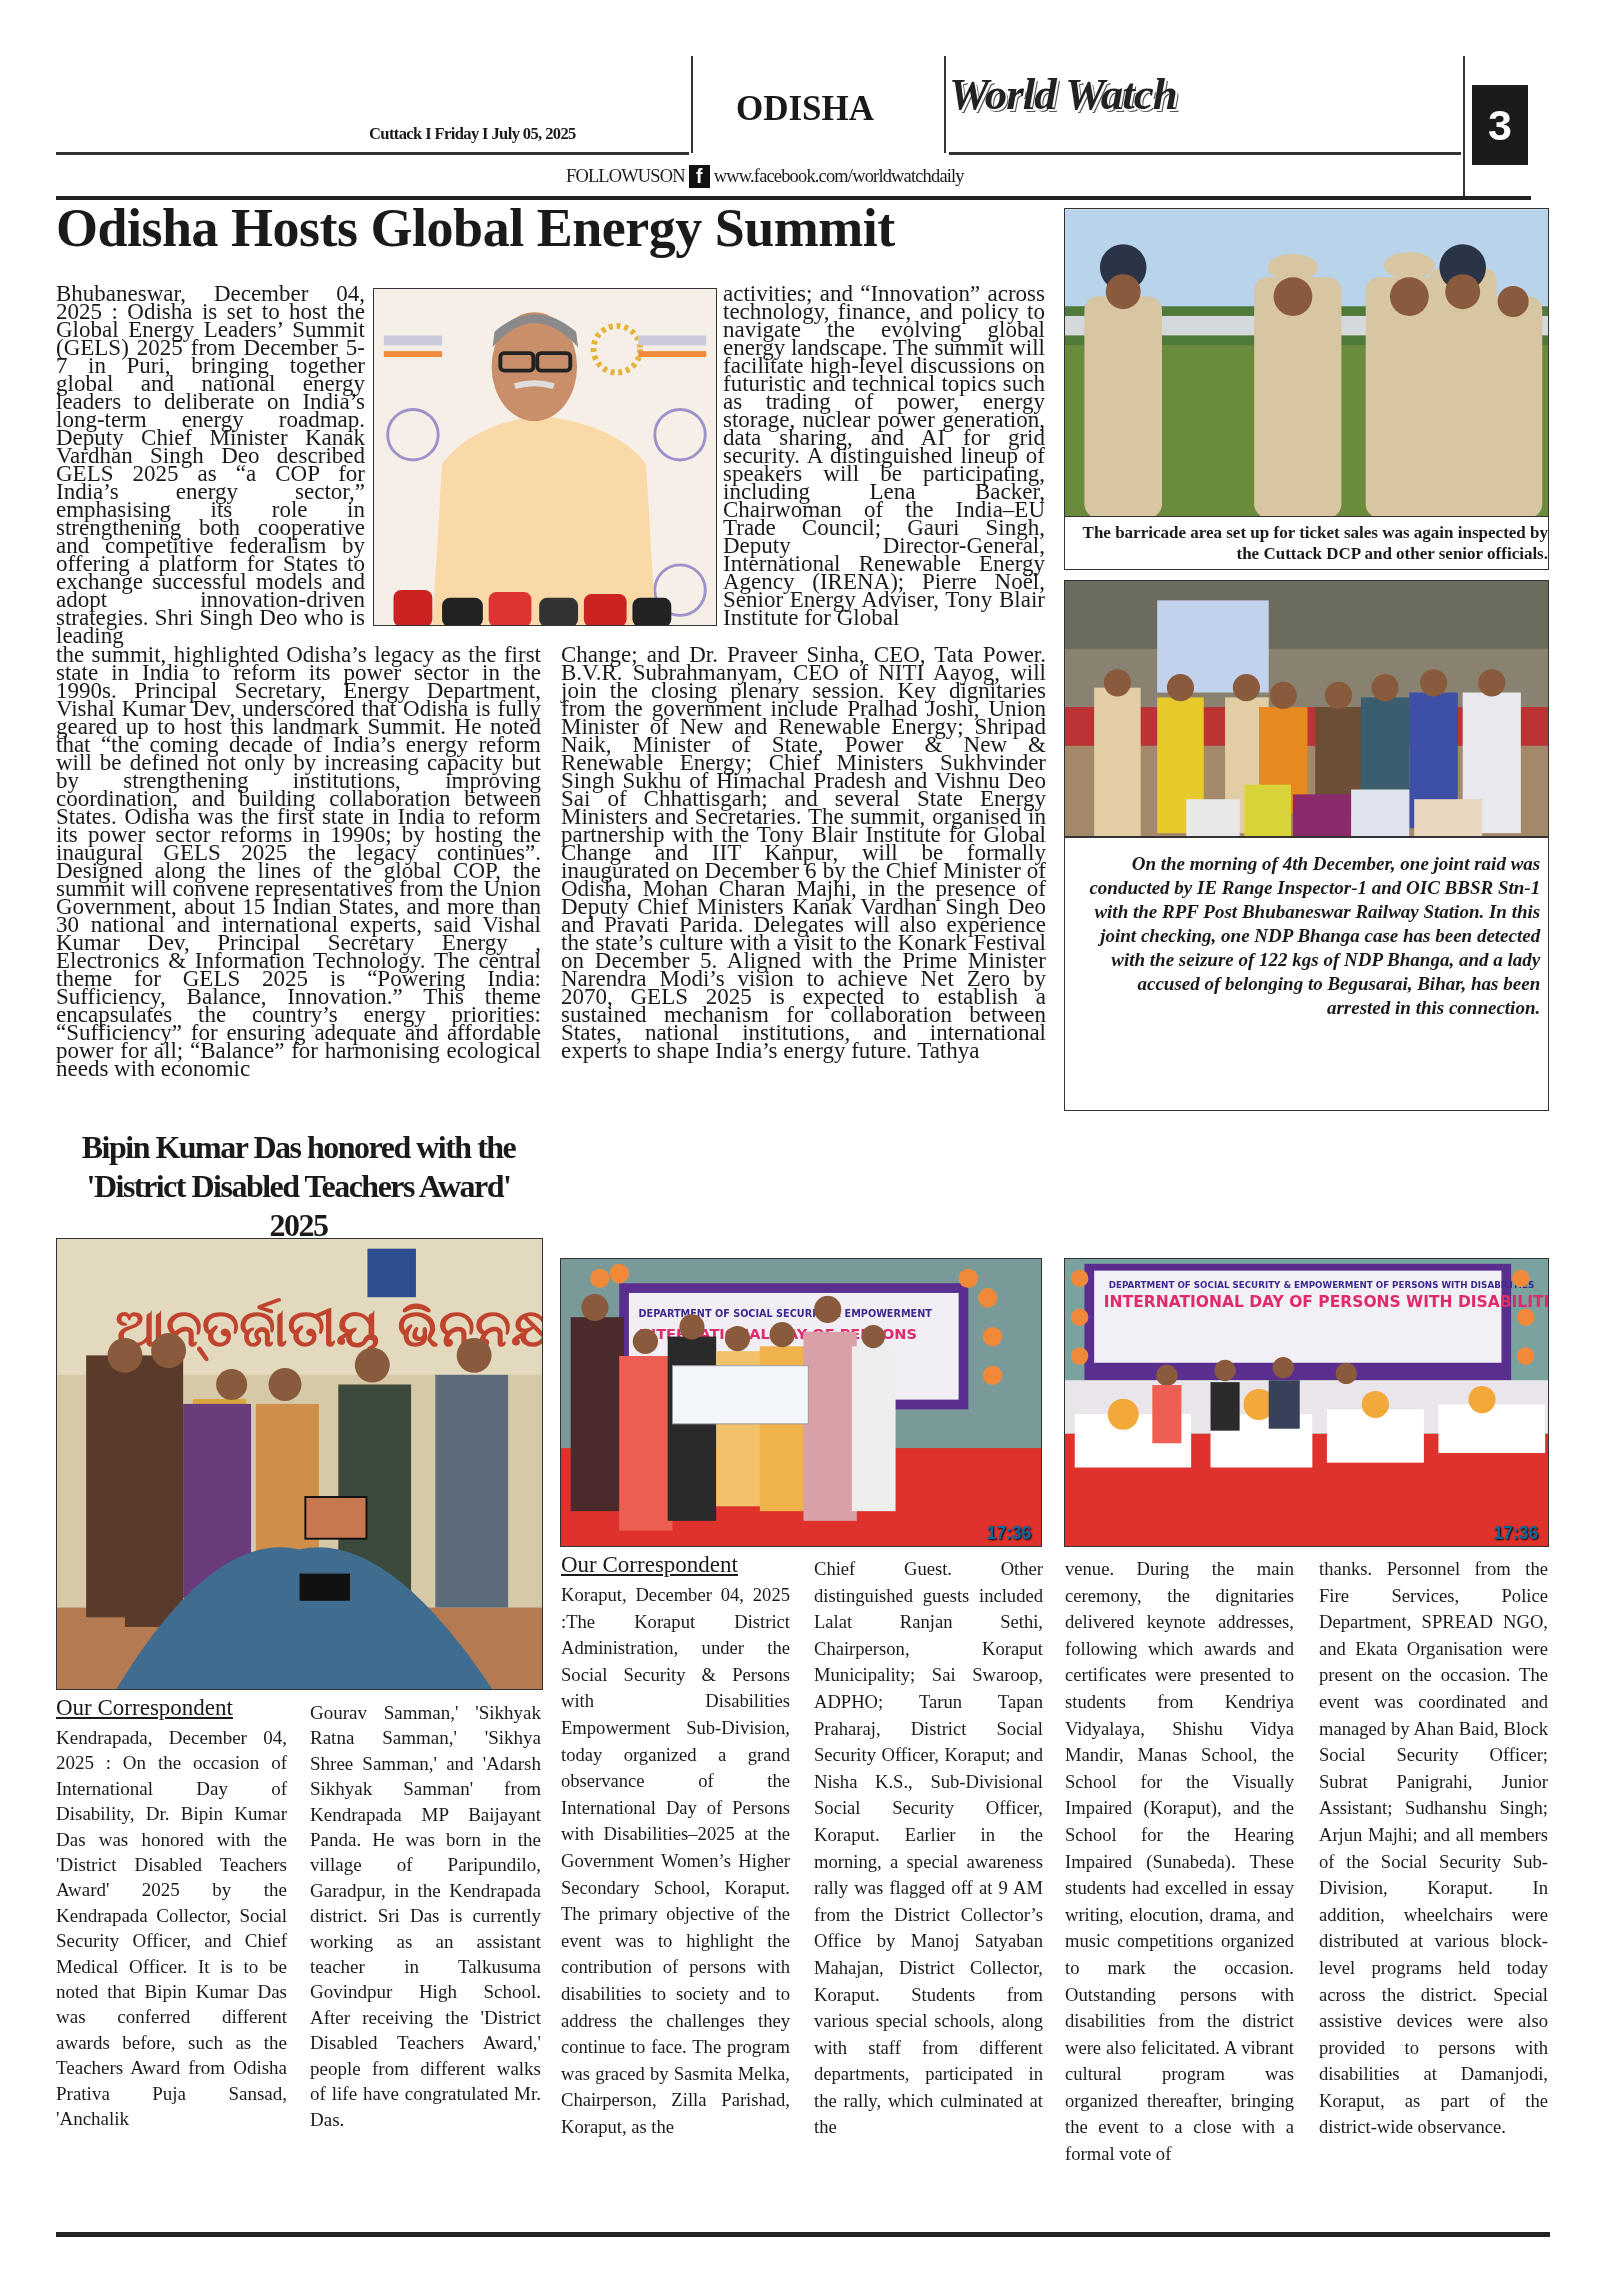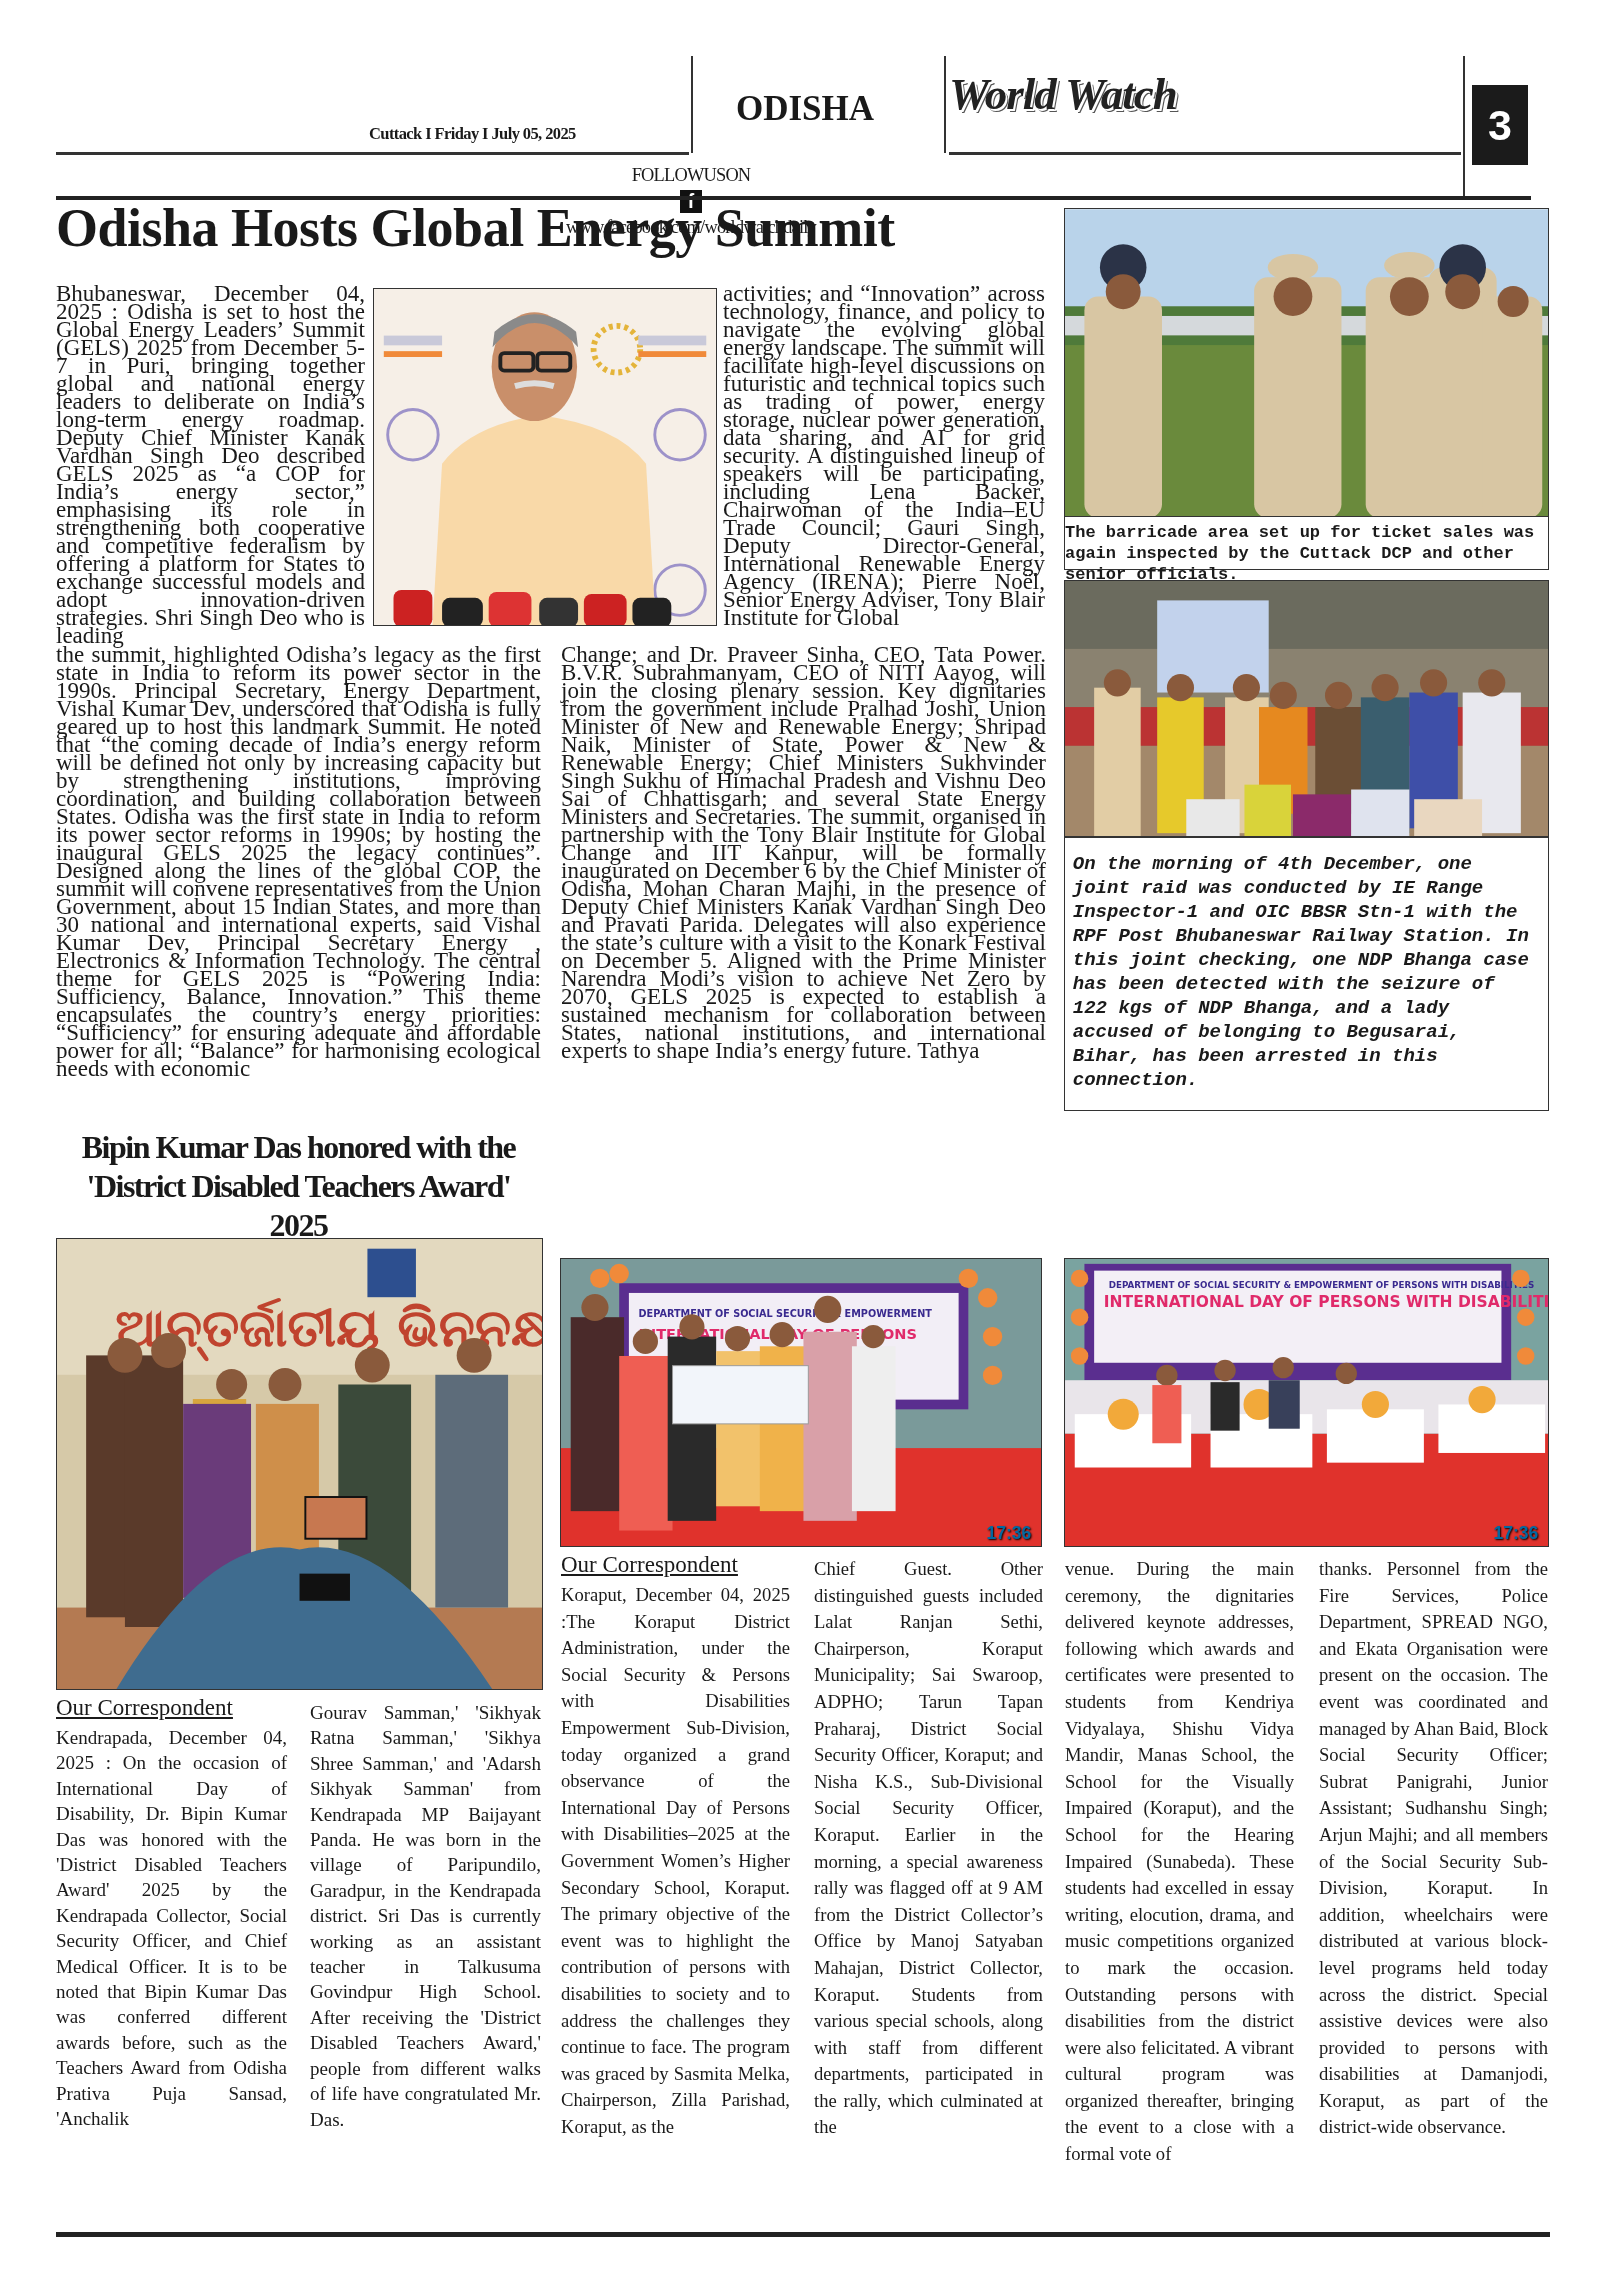--- a/index.html
+++ b/index.html
@@ -5,28 +5,28 @@
   * { box-sizing: border-box; margin: 0; padding: 0; }
   body { width: 1605px; height: 2293px; background: #ffffff; font-family: "Liberation Serif", serif; color: #1a1a1a; position: relative; overflow: hidden; }
   .abs { position: absolute; }
   
   .date-line { left: 369px; top: 124px; font-size: 16.5px; font-weight: bold; letter-spacing: -0.6px; font-family: "Liberation Serif", serif; }
   .rule-thin { background: #333; height: 2.9px; }
   .vline { background: #333; width: 1.9px; }
   .section-name { left: 736px; top: 89px; font-size: 35px; font-weight: bold; letter-spacing: 0px; }
   .logo { left: 949px; top: 68px; font-size: 45px; font-weight: bold; font-family: "Liberation Serif", serif; color: #222; font-style: italic; letter-spacing: -1px; text-shadow: 1.9px 1.9px 0 #fff, 2.9px 2.9px 0 #555; }
   .page-num { left: 1472px; top: 85px; width: 56px; height: 80px; background: #1b1b1b; color: #fff; font-family: "Liberation Sans", sans-serif; font-weight: bold; font-size: 43px; display: flex; align-items: center; justify-content: center; }
-  .follow { left: 566px; top: 165px; font-size: 18.4px; display: flex; align-items: center; gap: 3.9px; flex-direction: column; }
+  .follow { left: 566px; top: 165px; font-size: 18.4px; display: flex; align-items: center; gap: 3.9px; }
   .follow .fb { width: 21.3px; height: 23px; background: #111; color: #fff; font-family: "Liberation Sans", sans-serif; font-weight: bold; font-size: 19.4px; display: inline-flex; align-items: flex-end; justify-content: center; }
   .follow .lbl { letter-spacing: -0.8px; }
   
   .headline { left: 56px; top: 197px; font-size: 54px; font-weight: bold; letter-spacing: -0.5px; }
   .body-text { font-size: 23px; line-height: 18px; text-align: justify; hyphens: auto; }
   .photo { border: 1.9px solid #333; overflow: hidden; }
-  .caption-box { border: 1.9px solid #333; text-align: left; font-weight: bold; font-family: Liberation Mono, monospace; }
+  .caption-box { border: 1.9px solid #333; text-align: right; font-weight: bold; }
   .sub-headline { font-weight: bold; text-align: center; letter-spacing: -1.5px; }
   .byline { text-decoration: underline; }
   .rule-bottom { background: #222; height: 4.9px; }
   .timestamp { position: absolute; right: 9.7px; bottom: 1.9px; color: #0369a1; font-family: "Liberation Sans", sans-serif; font-size: 17.5px; font-weight: bold; text-shadow: 1px 1px 1.9px #000; }
 </style>
 </head>
 <body>
 
 <div class="abs date-line">Cuttack I Friday I July 05, 2025</div>
 <div class="abs rule-thin" style="left:56px; top:152px; width:633px;"></div>

